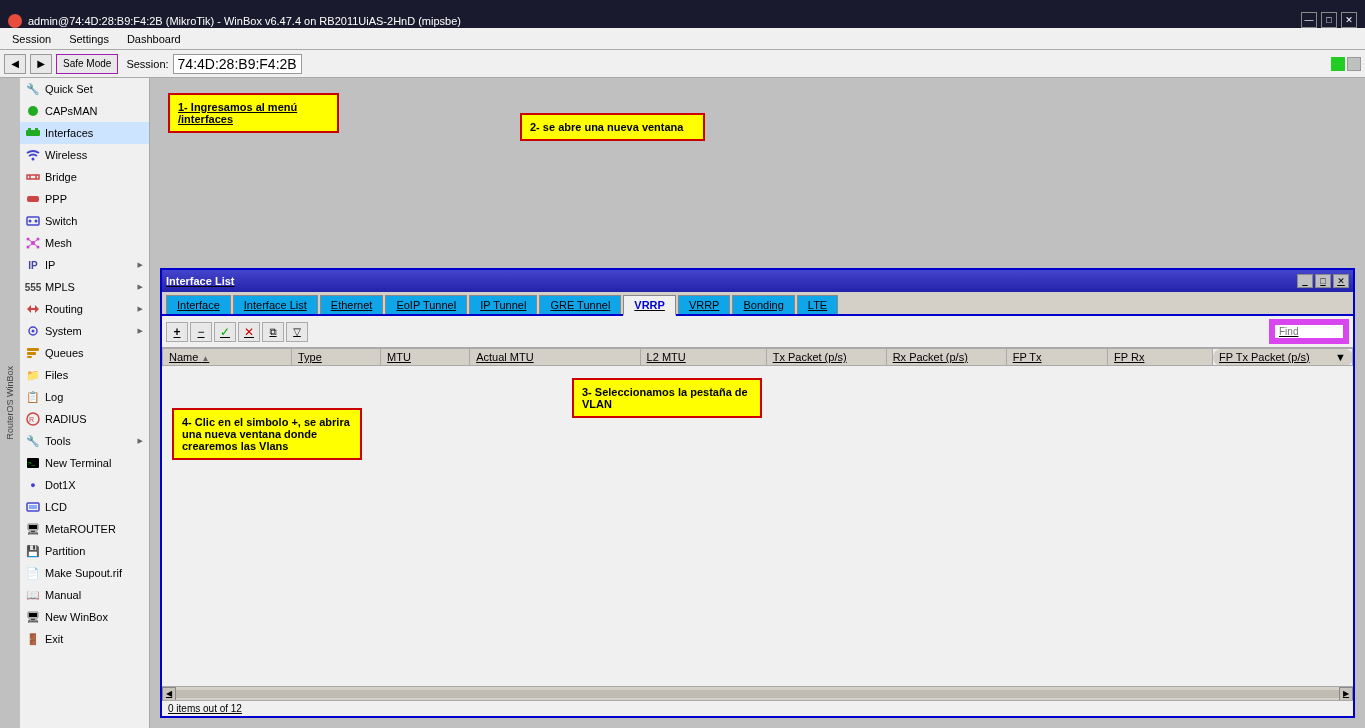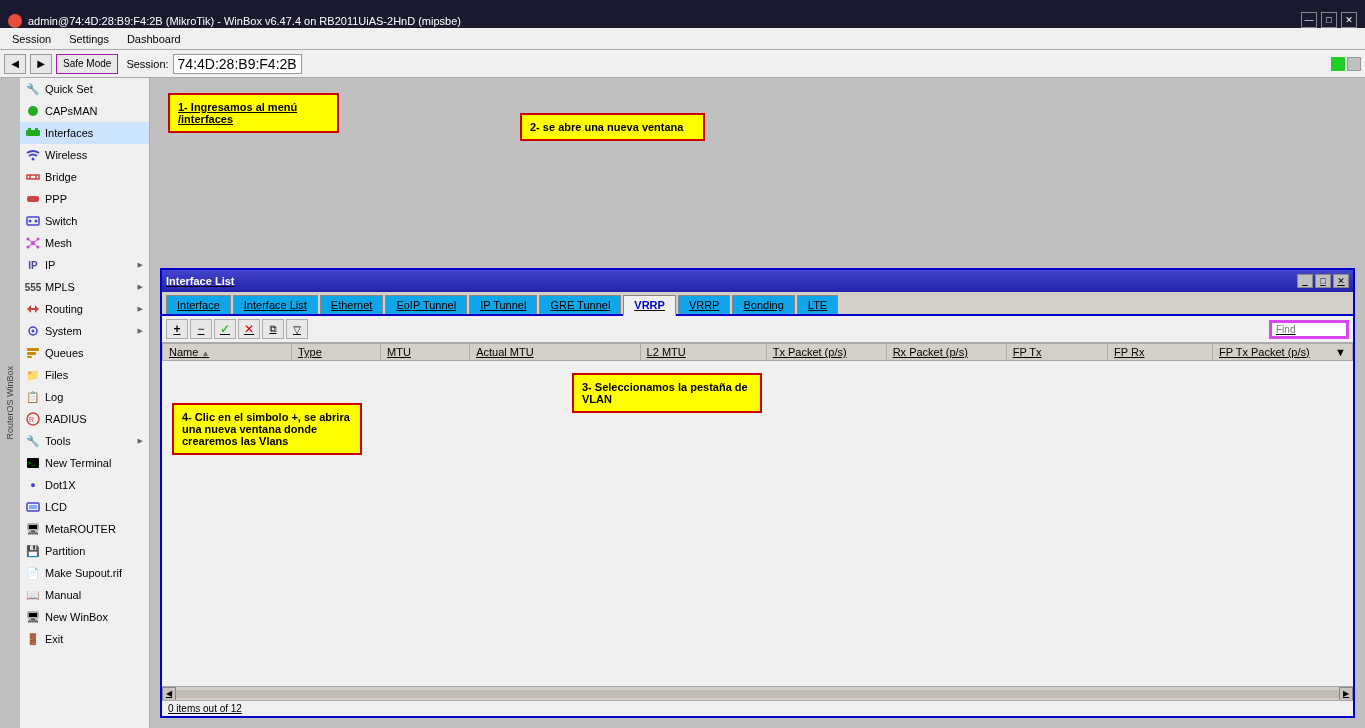--- a/index.html
+++ b/index.html
@@ -172,21 +172,21 @@
       background: #e8e8e8;
       border: 1px solid #aaa;
       cursor: pointer;
       display: flex;
       align-items: center;
       justify-content: center;
       font-size: 12px;
     }
     .find-field {
       margin-left: auto;
-      border: 3px solid #d946ef;
+      border: 6px solid #d946ef;
       padding: 1px 4px;
       width: 80px;
       font-size: 10px;
       background: white;
     }
 
     
     .data-table {
       width: 100%;
       border-collapse: collapse;
@@ -495,21 +495,21 @@
               <tr>
                 <th>Name <span class="sort-indicator">▲</span></th>
                 <th>Type</th>
                 <th>MTU</th>
                 <th>Actual MTU</th>
                 <th>L2 MTU</th>
                 <th style="width:120px;">Tx Packet (p/s)</th>
                 <th style="width:120px;">Rx Packet (p/s)</th>
                 <th>FP Tx</th>
                 <th>FP Rx</th>
-                <th style="width:140px;">FP Tx Packet (p/s) <span style="float:right;">▼</span></th>
+                <th style="width:140px;border-radius:8px;">FP Tx Packet (p/s) <span style="float:right;">▼</span></th>
               </tr>
             </thead>
             <tbody>
               
             </tbody>
           </table>
 
           <div class="annotation-box" style="position:absolute; top:30px; left:410px; width:190px;">
             <span>3- Seleccionamos la pestaña de VLAN</span>
           </div>

